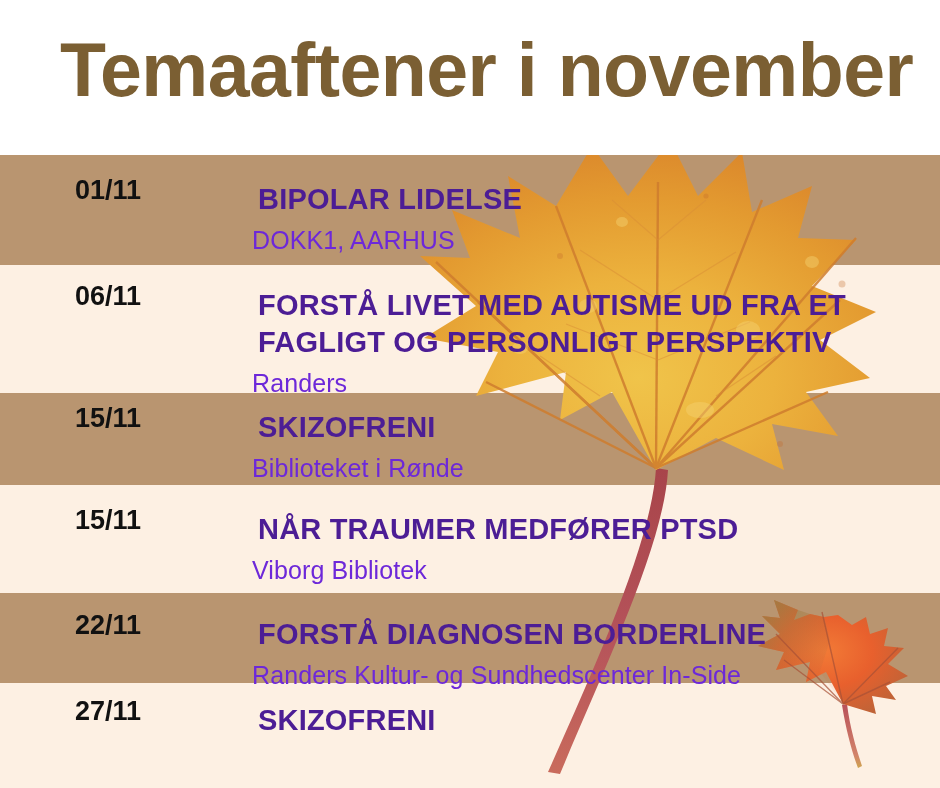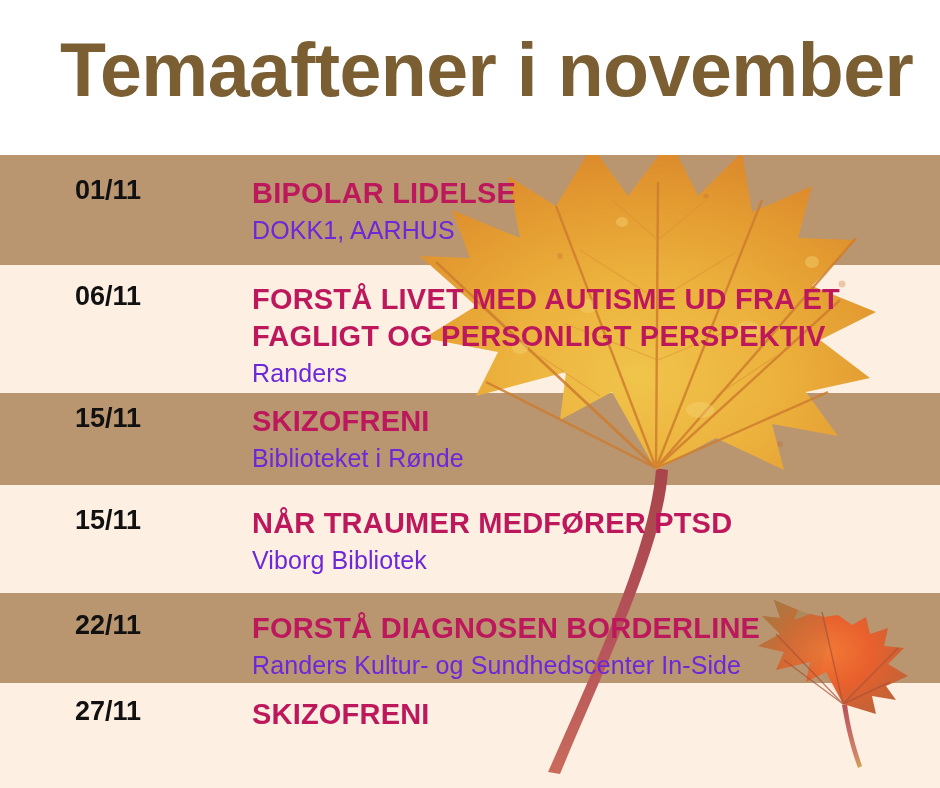--- a/index.html
+++ b/index.html
@@ -89,23 +89,23 @@
   }
   .row-body {
     flex: 1 1 auto;
     padding-left: 64px;
   }
   .row-title {
     font-family: "Liberation Sans Narrow", "Liberation Sans", sans-serif;
     font-weight: 700;
     font-size: 29px;
     line-height: 37px;
-    color: #be185d;
+    color: #4c1d95;
     letter-spacing: 0.2px;
-    margin: 0;
+    margin: 6px;
     max-width: 600px;
   }
   .row-venue {
     font-family: "Liberation Sans Narrow", "Liberation Sans", sans-serif;
     font-weight: 400;
     font-size: 25px;
     line-height: 32px;
     color: #6d28d9;
     margin: 2px 0 0 0;
     letter-spacing: 0.1px;

